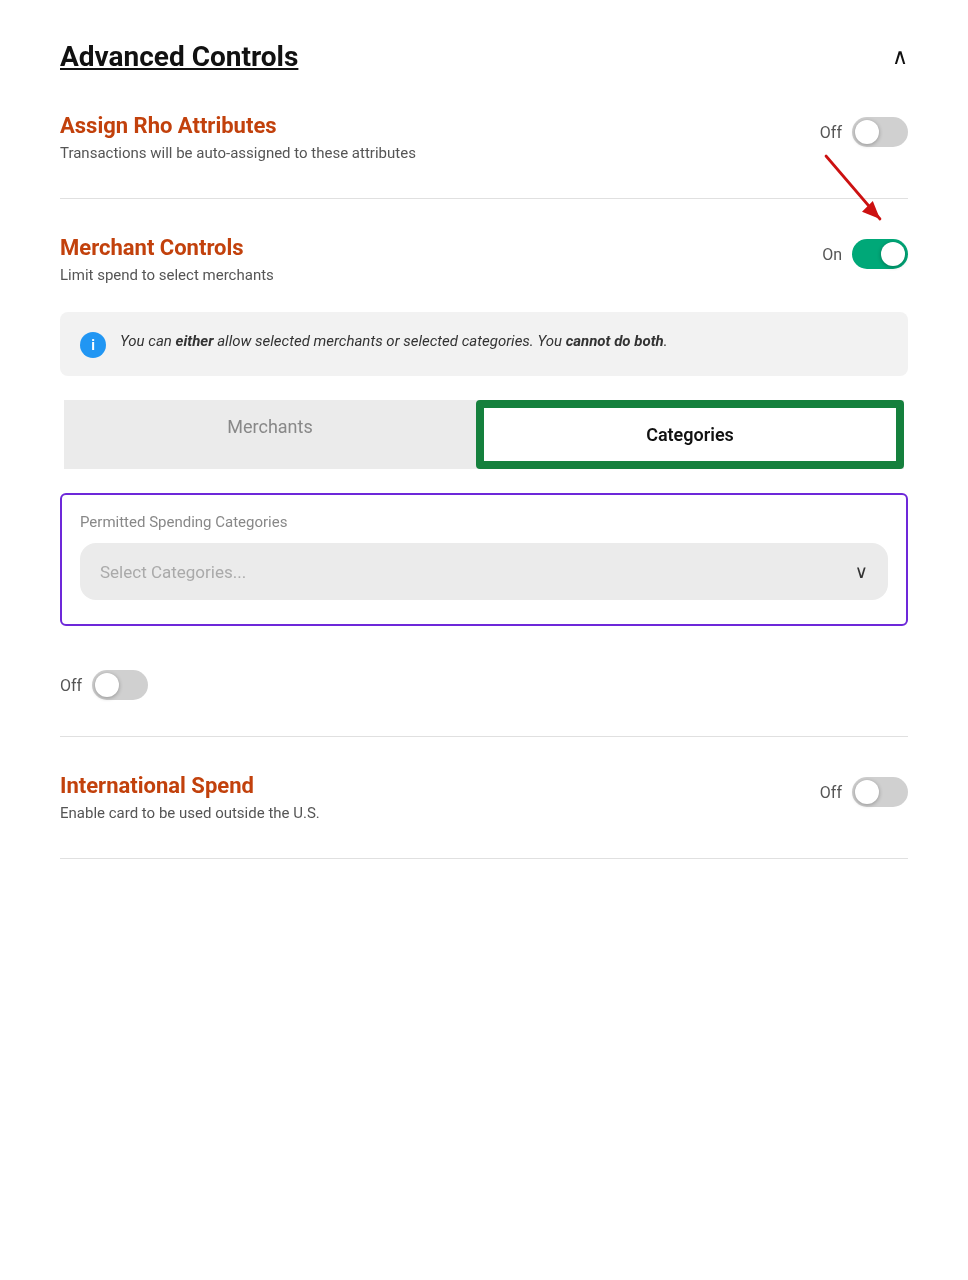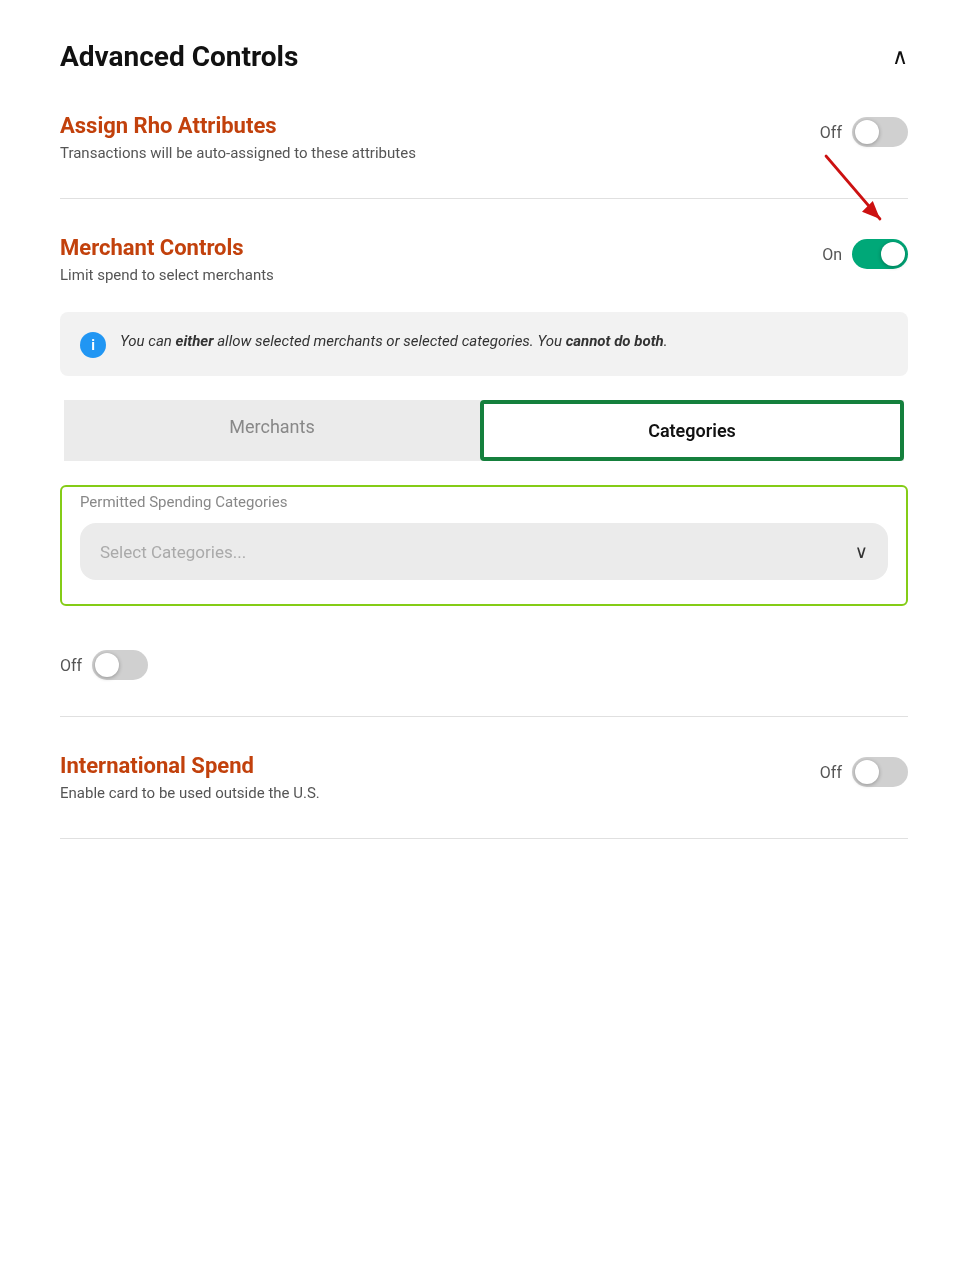--- a/index.html
+++ b/index.html
@@ -21,20 +21,21 @@
       display: flex;
       justify-content: space-between;
       align-items: center;
       margin-bottom: 32px;
     }
 
     .section-title {
       font-size: 28px;
       font-weight: 700;
       color: #111;
+      text-decoration: underline;
     }
 
     .chevron-icon {
       font-size: 22px;
       color: #111;
       cursor: pointer;
     }
 
     .divider {
       height: 1px;
@@ -184,28 +185,28 @@
 
     .tab-item.inactive {
       color: #888;
       background: #ebebeb;
     }
 
     .tab-item.active {
       color: #111;
       font-weight: 600;
       background: #ffffff;
-      border: 4px solid #15803d;
+      border: 8px solid #15803d;
     }
 
     
     .categories-box {
-      border: 2px solid #84cc16;
+      border: 2px solid #6d28d9;
       border-radius: 6px;
-      padding: 6px 18px 24px 18px;
+      padding: 18px 18px 24px 18px;
       margin-bottom: 32px;
     }
 
     .categories-label {
       font-size: 15px;
       color: #888;
       margin-bottom: 12px;
     }
 
     .categories-select {

